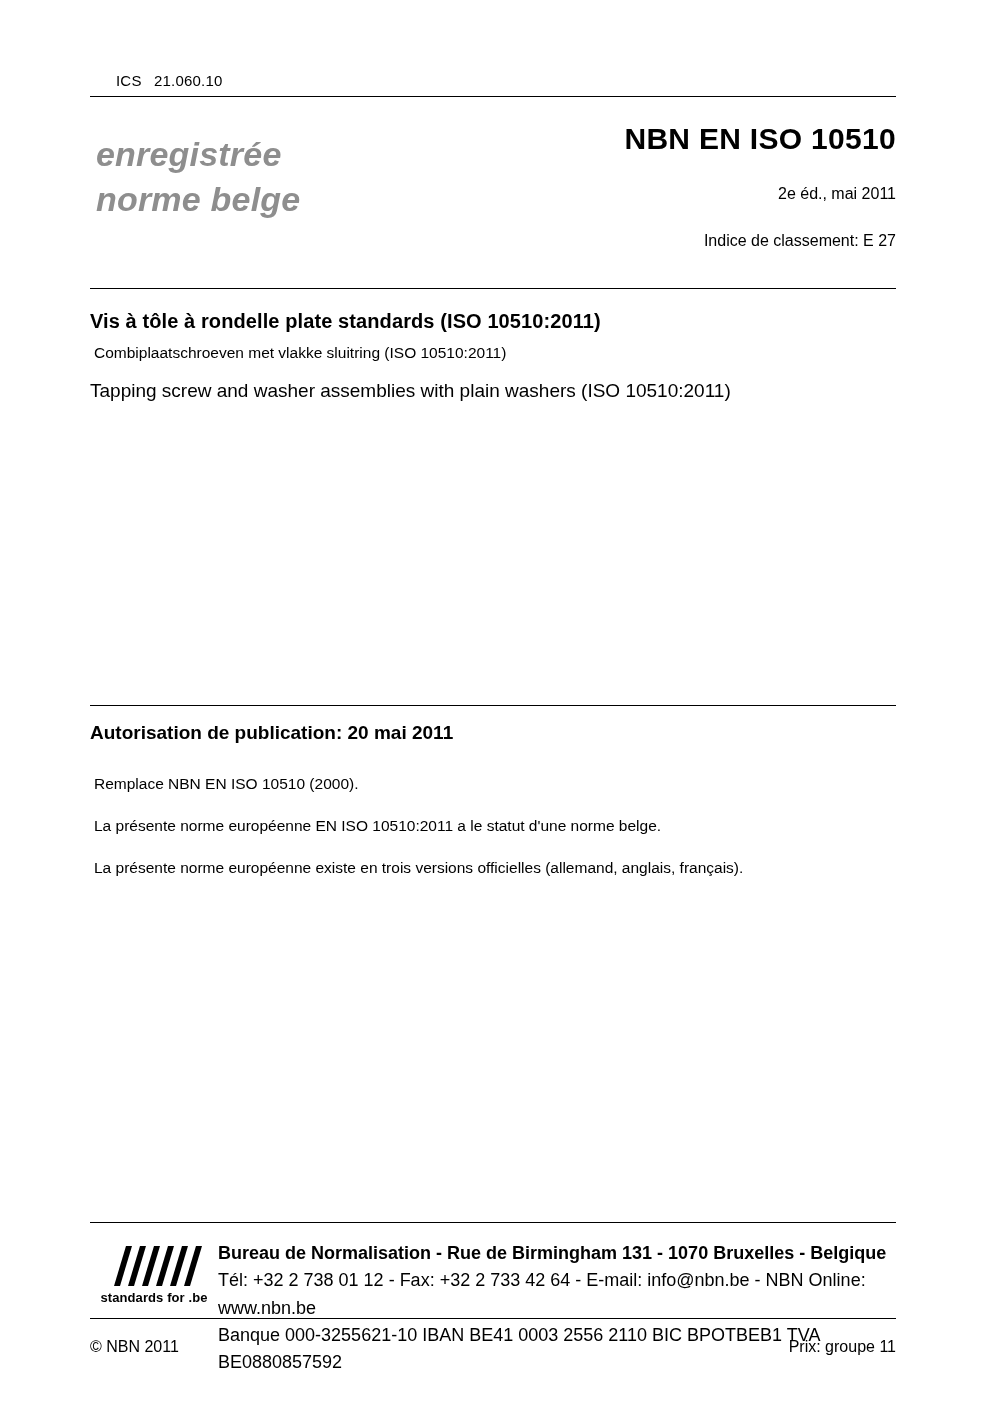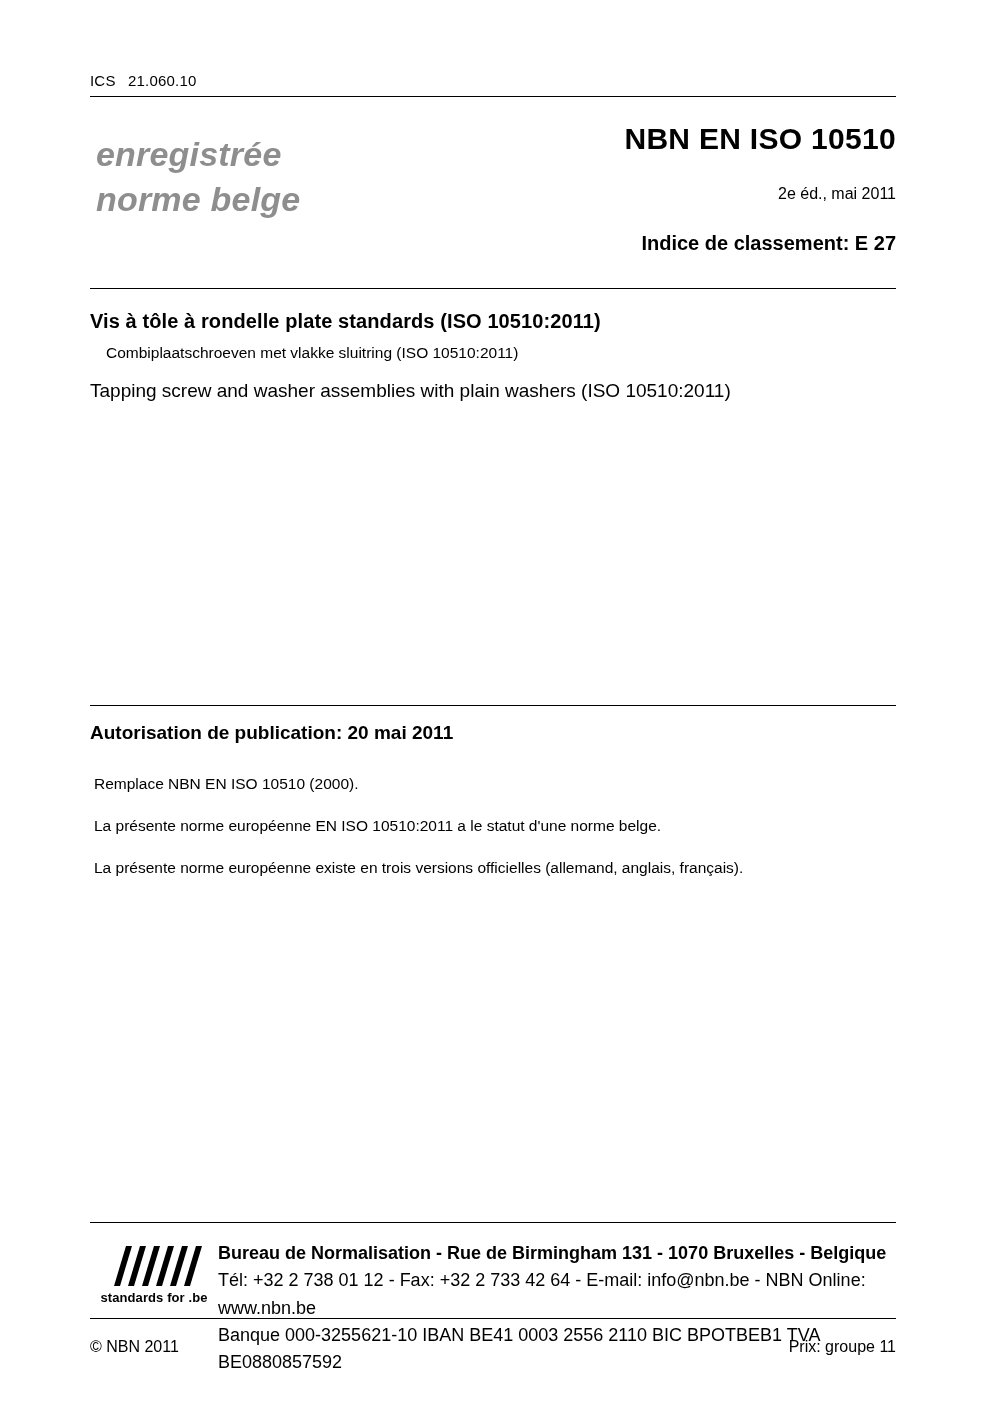--- a/index.html
+++ b/index.html
@@ -28,21 +28,21 @@
 
   
   .ics-row {
     position: absolute;
     top: 72px;
     left: 0;
     width: 806px;
     font-size: 15px;
     letter-spacing: 0.2px;
   }
-  .ics-label { margin-right: 8px; }
+  .ics-label { margin-right: 8px; margin-left: 26px; }
 
   .rule {
     position: absolute;
     left: 0;
     width: 806px;
     height: 0;
     border-top: 1.6px solid #000;
   }
   .rule-top { top: 96px; }
   .rule-mid { top: 288px; }
@@ -75,37 +75,37 @@
     position: absolute;
     right: 0;
     top: 185px;
     font-size: 16px;
     text-align: right;
   }
   .classification {
     position: absolute;
     right: 0;
     top: 232px;
-    font-size: 20px;
-    font-weight: bold;
+    font-size: 16px;
+    font-weight: normal;
     text-align: right;
   }
 
   
   .title-fr {
     position: absolute;
     left: 0;
     top: 310px;
     font-size: 20px;
     font-weight: bold;
     letter-spacing: 0.1px;
   }
   .title-nl {
     position: absolute;
-    left: 16px;
+    left: 4px;
     top: 344px;
     font-size: 15.5px;
   }
   .title-en {
     position: absolute;
     left: 0;
     top: 380px;
     font-size: 19px;
   }
 

